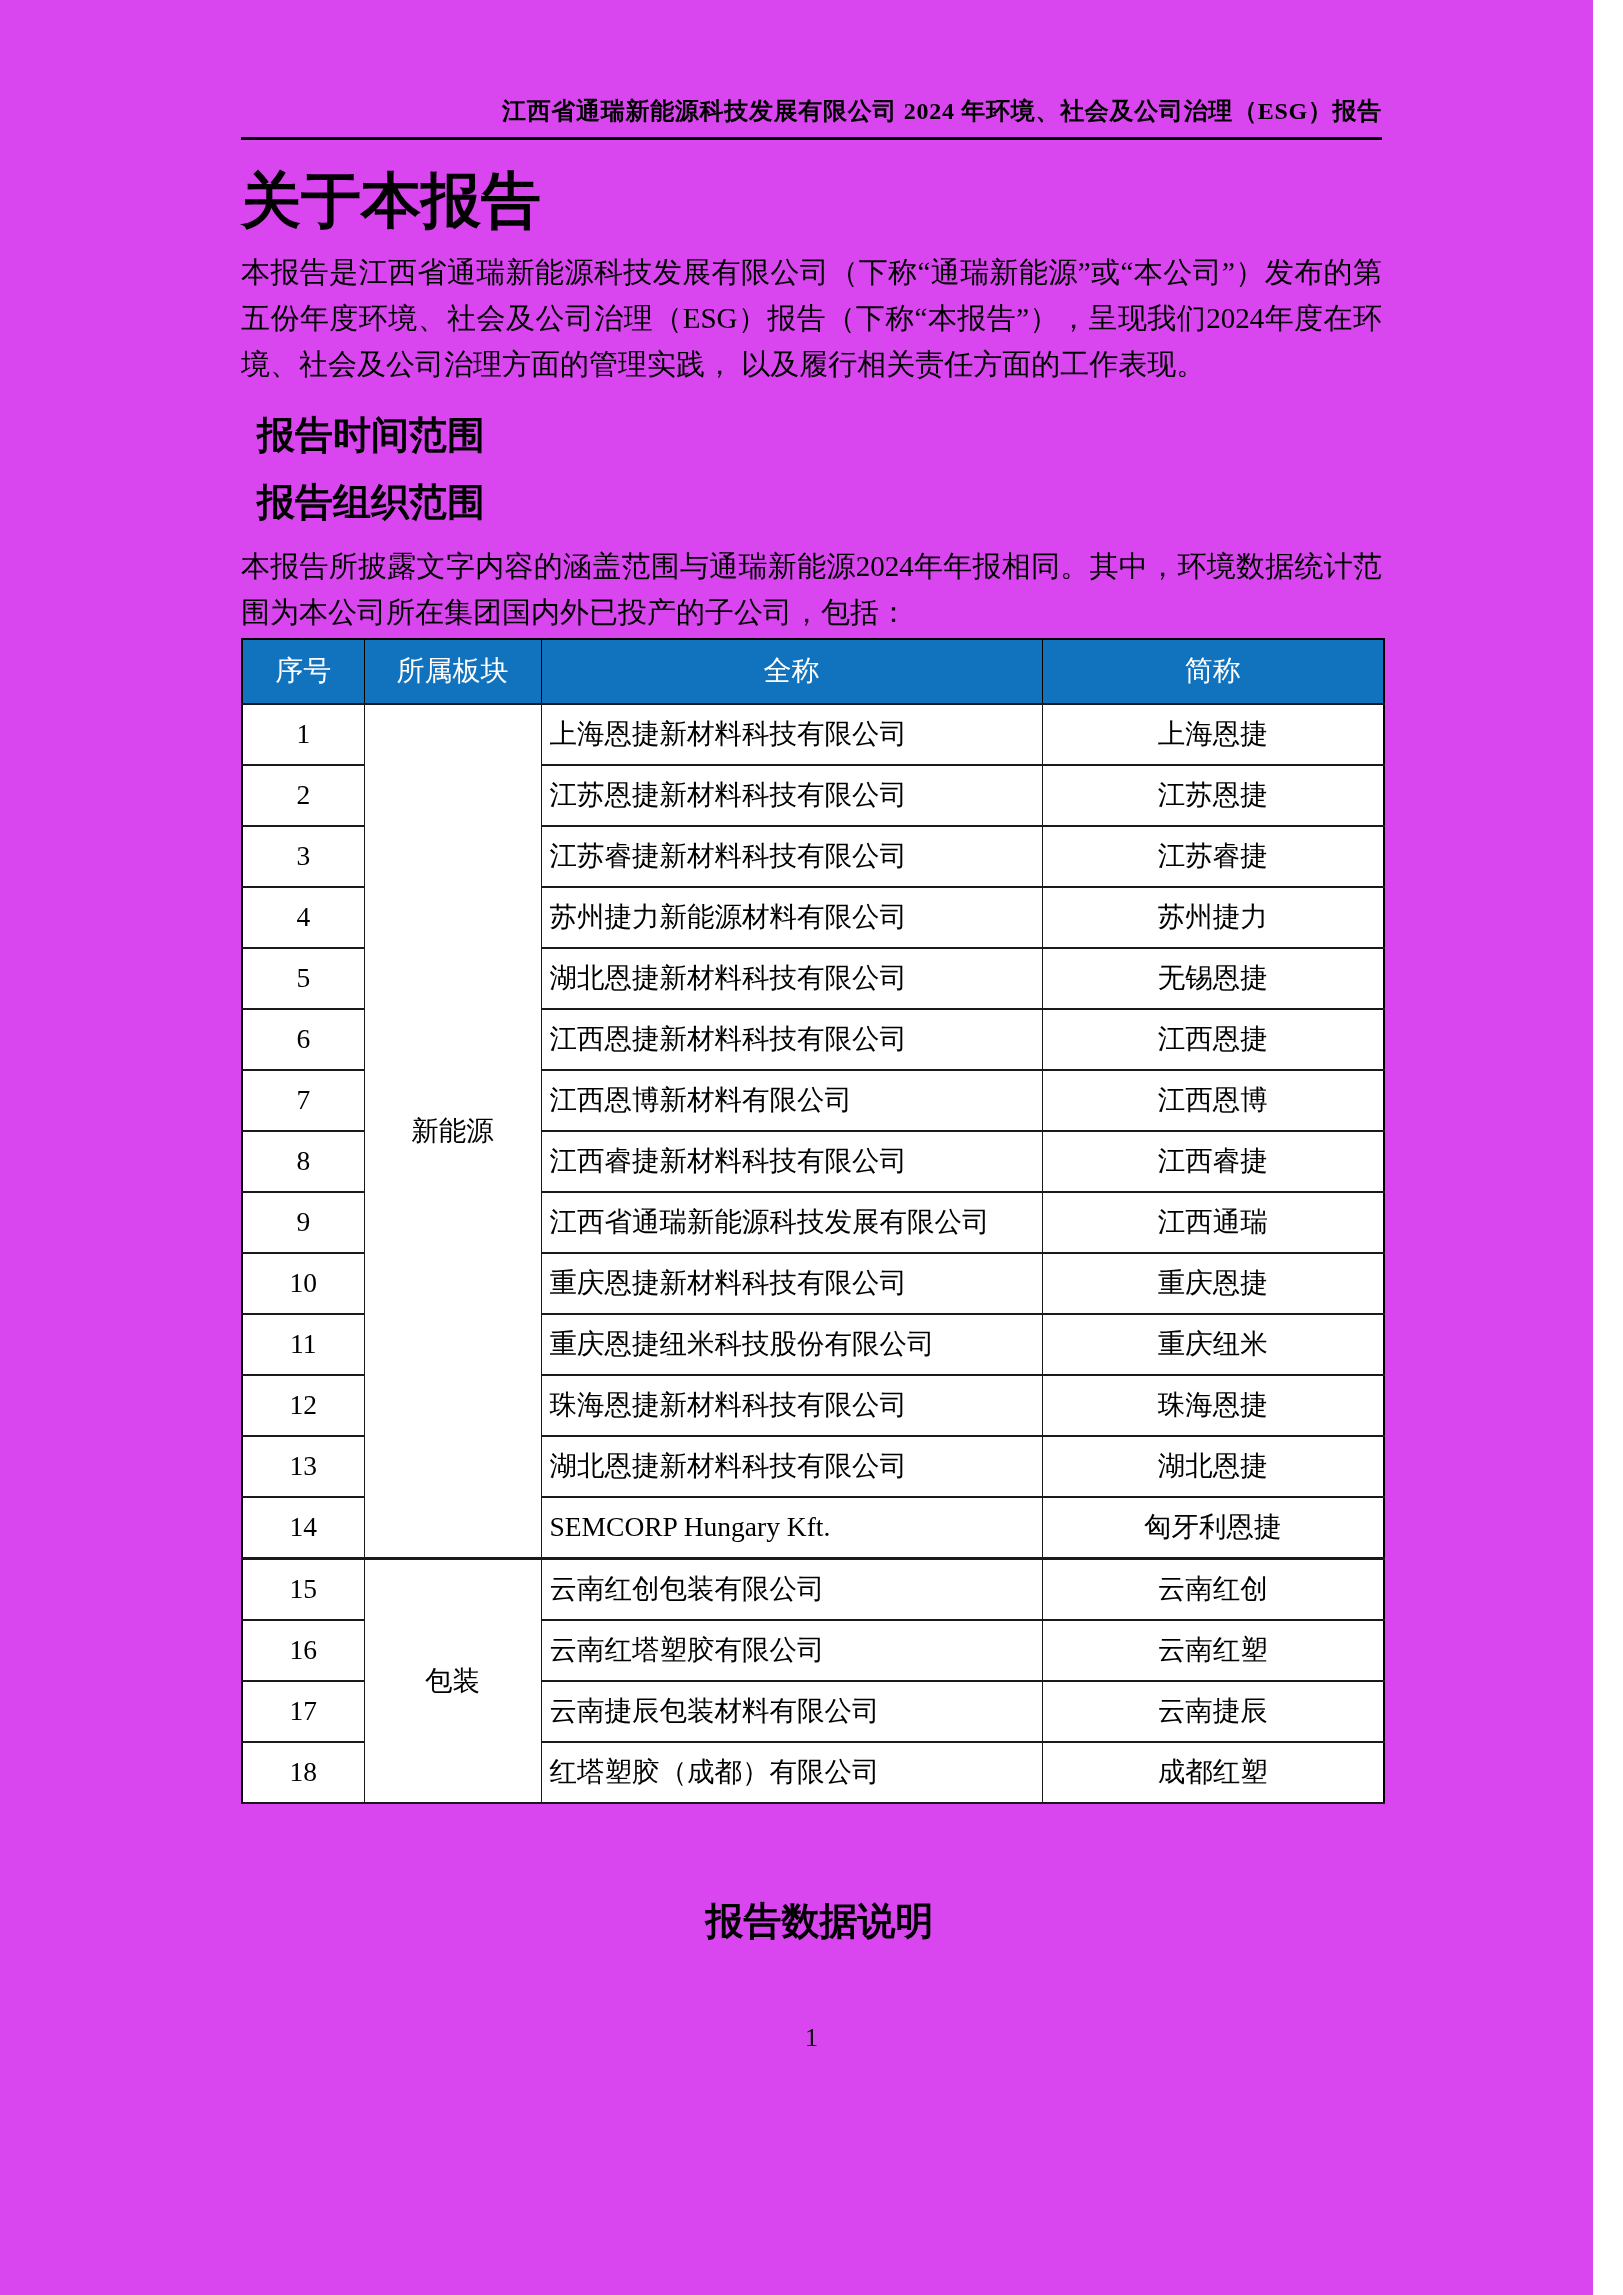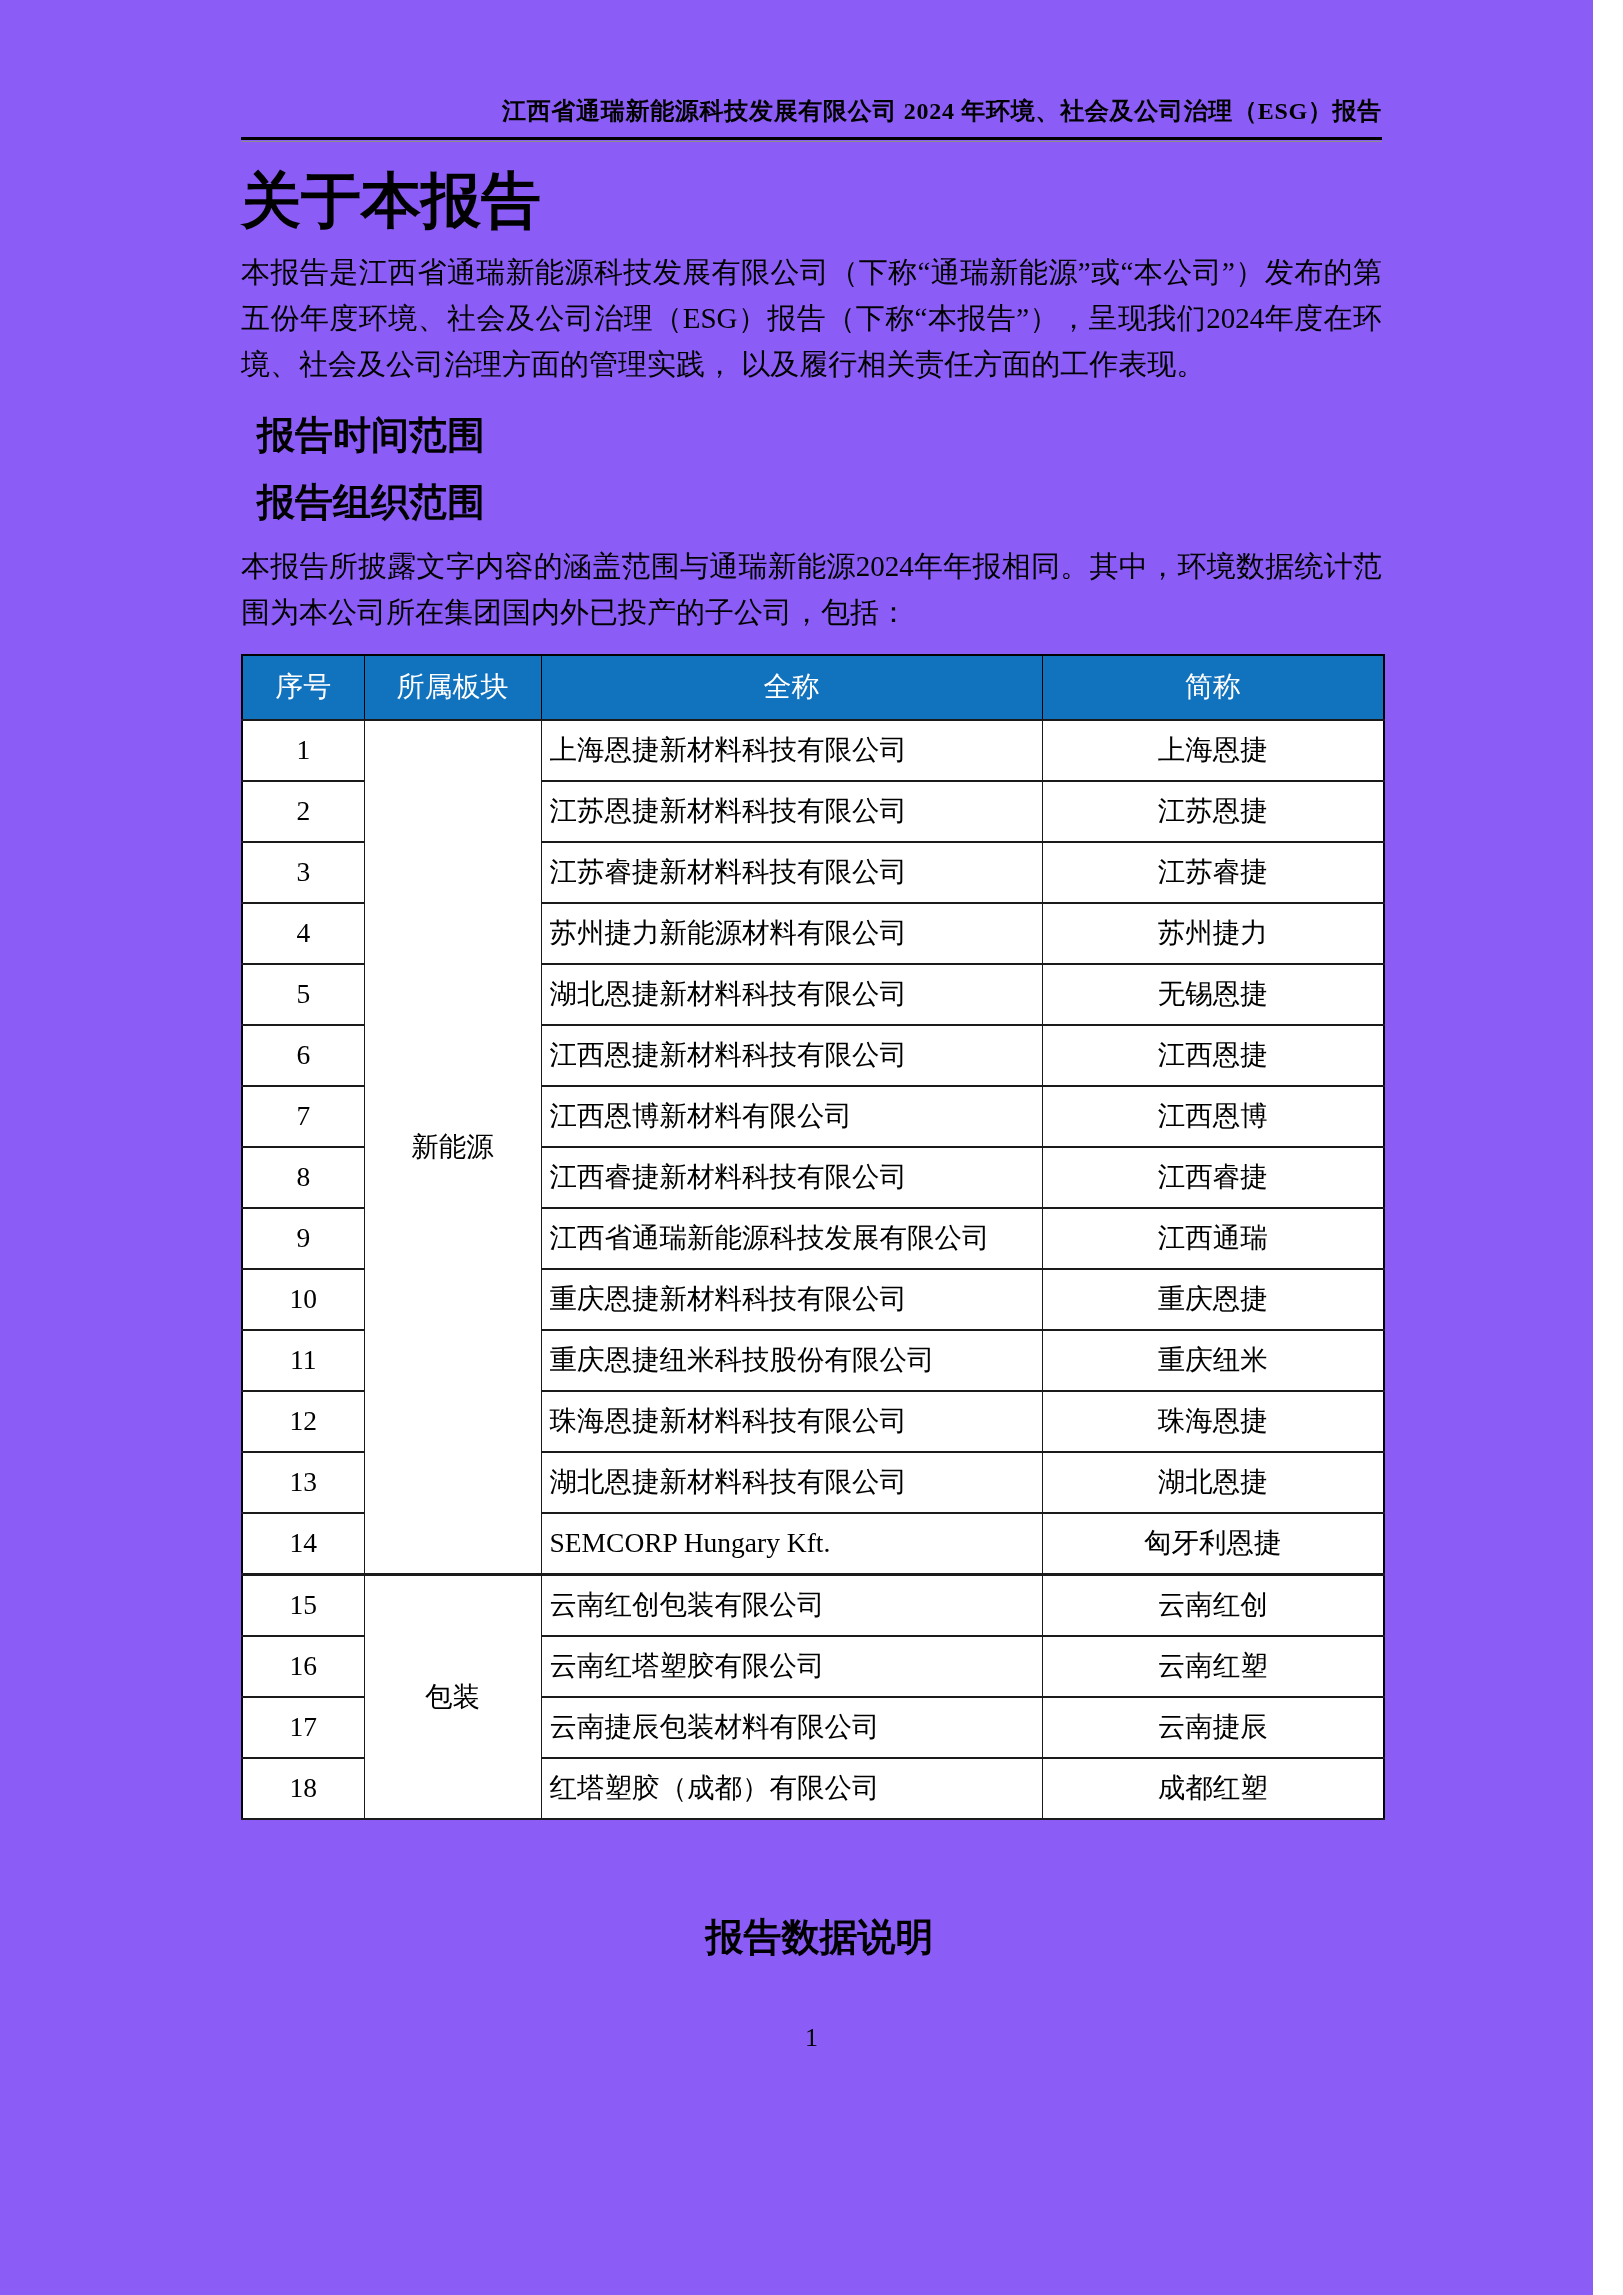--- a/index.html
+++ b/index.html
@@ -1,19 +1,19 @@
 <!DOCTYPE html>
 <html style="font-size:10.5px"><head>
 <meta charset="utf-8">
 <style>
   html,body { margin:0; padding:0; background:#ffffff; }
   .page {
     position:relative;
     width:1593px; height:2295px;
-    background:#8b5cf6;
+    background:#d946ef;
     font-family:"Liberation Serif","DejaVu Serif",serif;
     color:#000;
     overflow:hidden;
   }
   .content {
     position:absolute; left:241px; top:0; width:1141px;
   }
   .page-header-text {
     padding-top:97px;
     text-align:right;
@@ -40,21 +40,21 @@
     line-height:46px;
     text-align:justify;
   }
   .section-heading {
     margin:30px 0 0 16px;
     font-size:38px;
     font-weight:bold;
     line-height:37px;
   }
   table.company-table {
-    margin-top:19px;
+    margin-top:3px;
     width:1141px;
     border-collapse:collapse;
     table-layout:fixed;
     border:2.6px solid #000;
   }
   .company-table th {
     background:#1172BD;
     color:#ffffff;
     font-weight:normal;
     font-size:28px;

